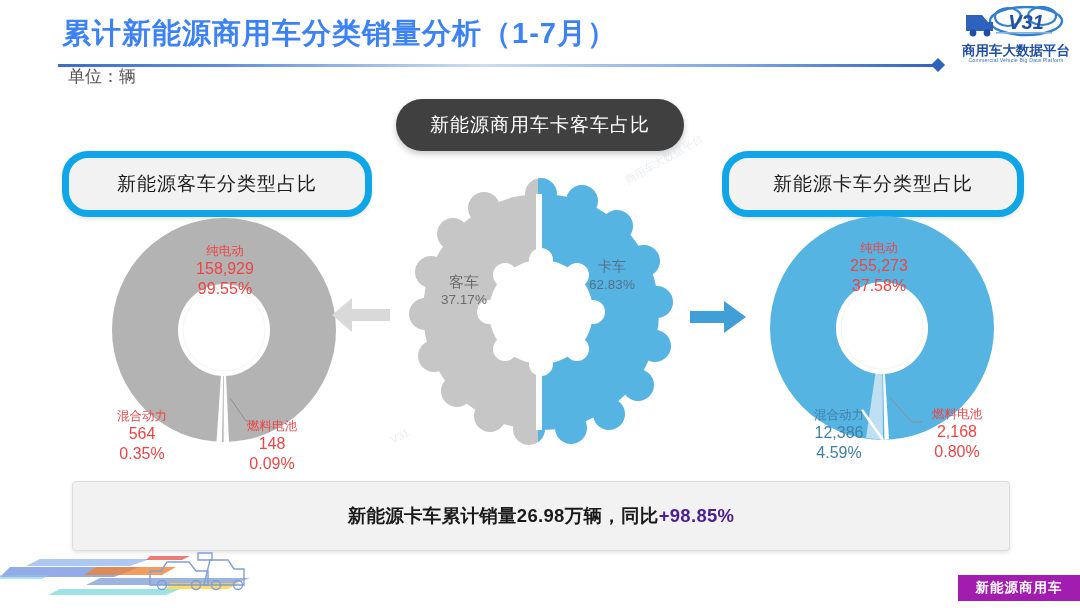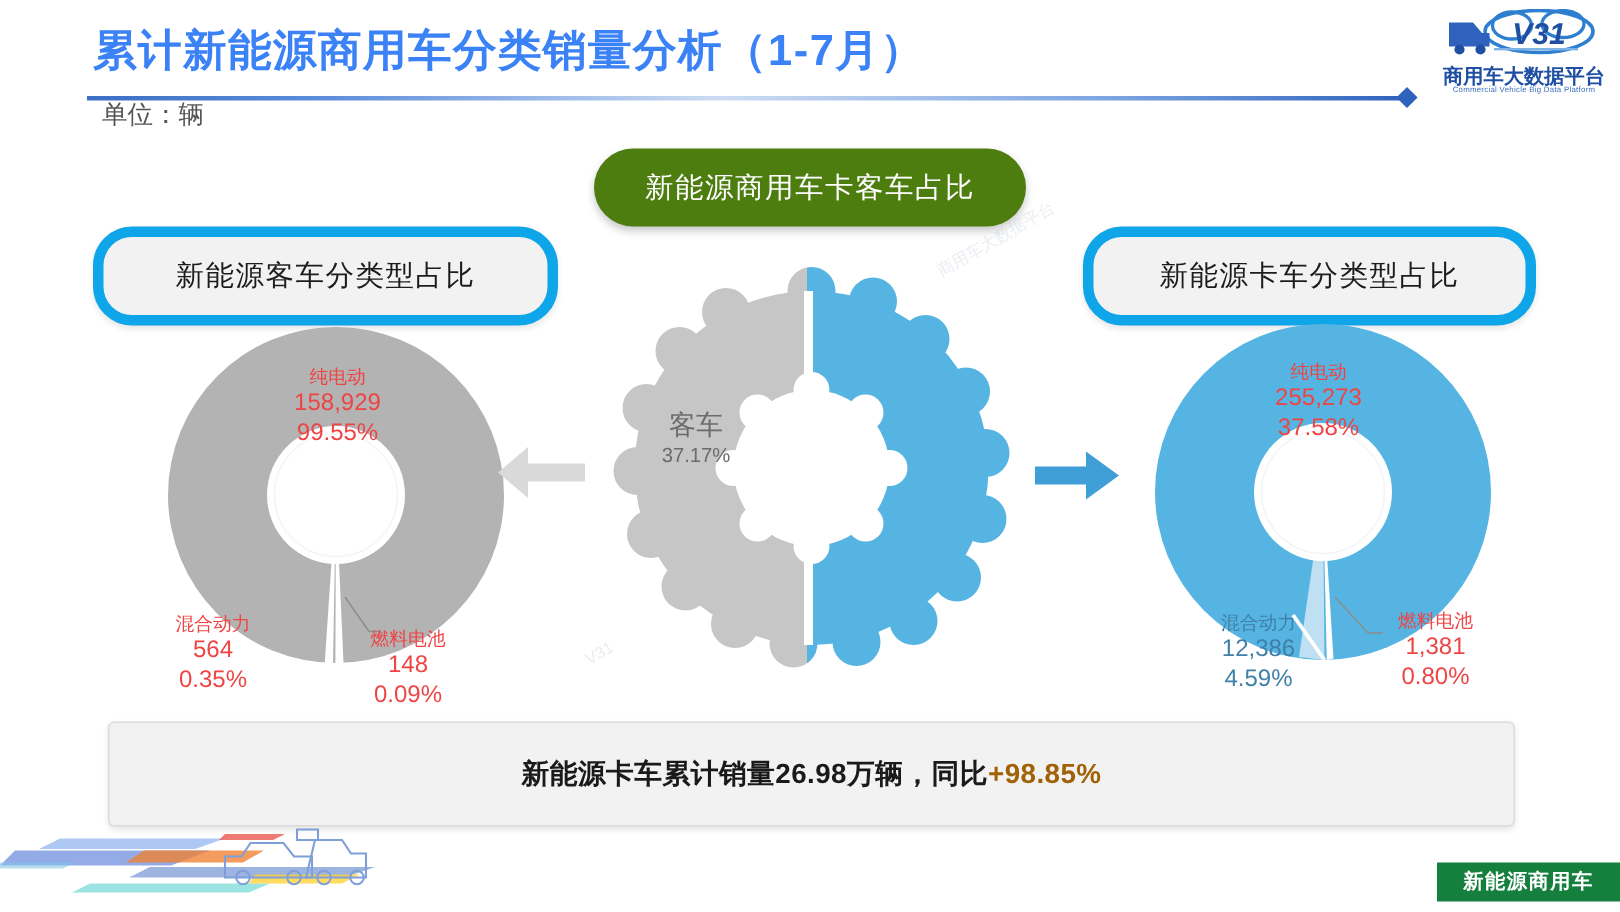--- a/index.html
+++ b/index.html
@@ -39,21 +39,21 @@
   .pill{
     position:absolute;border-radius:26px;
     display:flex;align-items:center;justify-content:center;
     font-size:19px;letter-spacing:1px;
   }
   .pill.light{
     background:#f2f2f2;border:7px solid #0ea5e9;color:#1c1c1c;
     box-shadow:0 2px 4px rgba(0,0,0,.10);
   }
   .pill.dark{
-    background:#4d7c0f;color:#fff;box-shadow:0 3px 6px rgba(0,0,0,.22);
+    background:#404040;color:#fff;box-shadow:0 3px 6px rgba(0,0,0,.22);
     border-radius:30px;
   }
   #pill-bus{left:62px;top:151px;width:296px;height:52px;}
   #pill-center{left:396px;top:99px;width:288px;height:52px;}
   #pill-truck{left:722px;top:151px;width:288px;height:52px;}
 
   
   .chart{position:absolute;}
   .chart svg{display:block;overflow:visible;}
   .dlabel{
@@ -89,26 +89,26 @@
   #summary-box{
     position:absolute;left:72px;top:481px;width:936px;height:68px;
     background:#f2f2f2;border:1px solid #dcdcdc;border-radius:4px;
     box-shadow:0 2px 4px rgba(0,0,0,.10);
     display:flex;flex-direction:column;align-items:center;justify-content:center;
   }
   .sum-line{
     font-size:18.5px;font-weight:bold;color:#1a1a1a;letter-spacing:.3px;
     line-height:1.55;white-space:nowrap;
   }
-  .sum-line .pct{color:#a16207;margin-top:43px;}
+  .sum-line .pct{color:#4c1d95;margin-top:43px;}
 
   
   #footer-tag{
     position:absolute;right:0;top:575px;width:122px;height:26px;
-    background:#15803d;color:#fff;font-size:13.5px;font-weight:bold;
+    background:#a21caf;color:#fff;font-size:13.5px;font-weight:bold;
     display:flex;align-items:center;justify-content:center;letter-spacing:1px;
   }
   #footer-graphic{position:absolute;left:0;top:545px;width:360px;height:63px;}
 
   
   .wm{
     position:absolute;color:rgba(120,140,165,.16);font-size:11px;
     transform:rotate(-30deg);white-space:nowrap;pointer-events:none;
   }
   #wm1{left:620px;top:152px;}
@@ -228,22 +228,26 @@
       <use href="#gear-body" fill="#c6c6c6"></use>
     </g>
     <g clip-path="url(#clip-truck-half)">
       <use href="#gear-body" fill="#56b4e2"></use>
     </g>
     <rect x="140" y="34" width="6" height="236" fill="#ffffff"></rect>
     <use href="#gear-hole" fill="#ffffff"></use>
   </svg>
 
   <div class="dlabel" id="ctr-l-bus">
-    <div class="nm" style="font-size:18px">客车</div>
+    <div class="nm" style="font-size:15px">客车</div>
     <div class="v" style="font-size:13.5px">37.17%</div>
+  </div>
+  <div class="dlabel" id="ctr-l-truck">
+    <div class="nm" style="font-size:14px">卡车</div>
+    <div class="v" style="font-size:13.5px">62.83%</div>
   </div>
 </div>
 
 <div class="chart" id="chart-truck">
   <svg width="250" height="260" viewBox="0 0 250 260">
     <circle cx="120" cy="118" r="112" fill="#56b4e2"></circle>
 
     <path d="M120 118 L104 228 L121 230 Z" fill="#bfdff2"></path>
 
     <path d="M120 118 L122.5 230 L127 229 Z" fill="#ffffff"></path>
@@ -259,21 +263,21 @@
     <div class="v">255,273</div>
     <div class="v">37.58%</div>
   </div>
   <div class="dlabel" id="trk-l-hyb">
     <div class="nm">混合动力</div>
     <div class="v">12,386</div>
     <div class="v">4.59%</div>
   </div>
   <div class="dlabel" id="trk-l-fc">
     <div class="nm">燃料电池</div>
-    <div class="v">1,381</div>
+    <div class="v">2,168</div>
     <div class="v">0.80%</div>
   </div>
 </div>
 
 <div class="arrow" id="arrow-left">
   <svg width="62" height="38" viewBox="0 0 62 38">
     <path d="M60 13 H22 V2 L2 19 L22 36 V25 H60 Z" fill="#d9d9d9"></path>
   </svg>
 </div>
 <div class="arrow" id="arrow-right">

